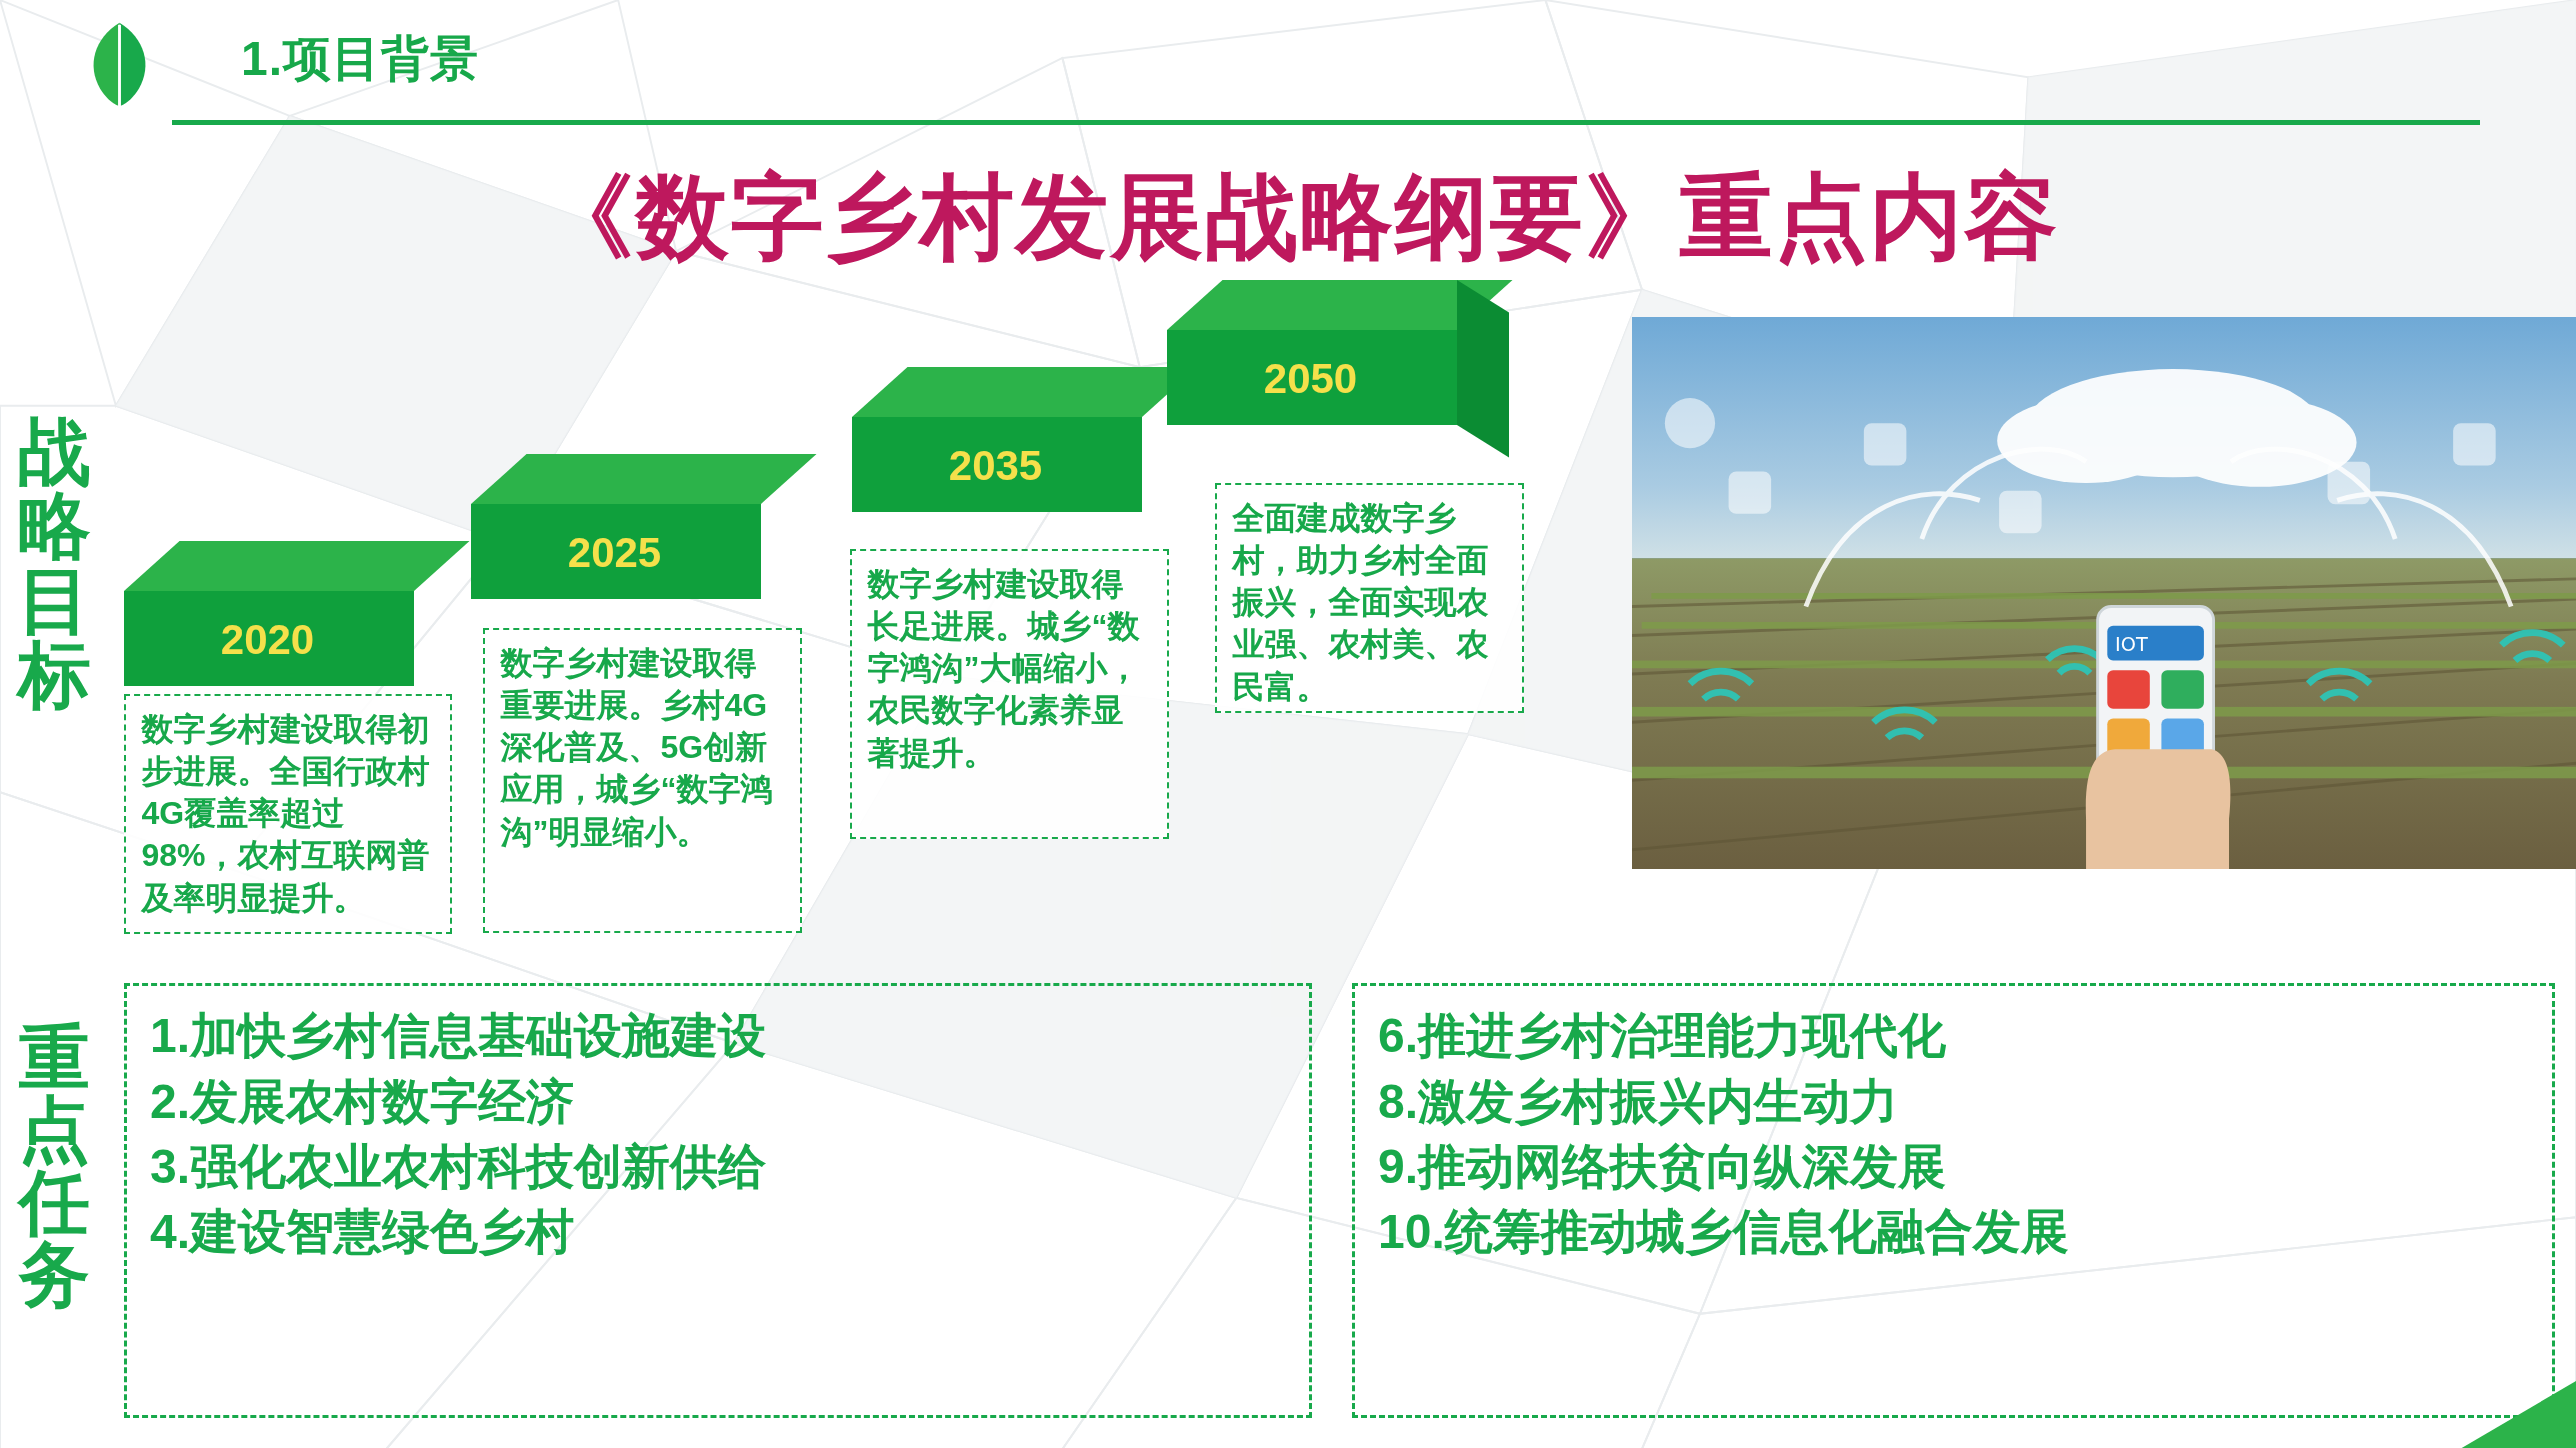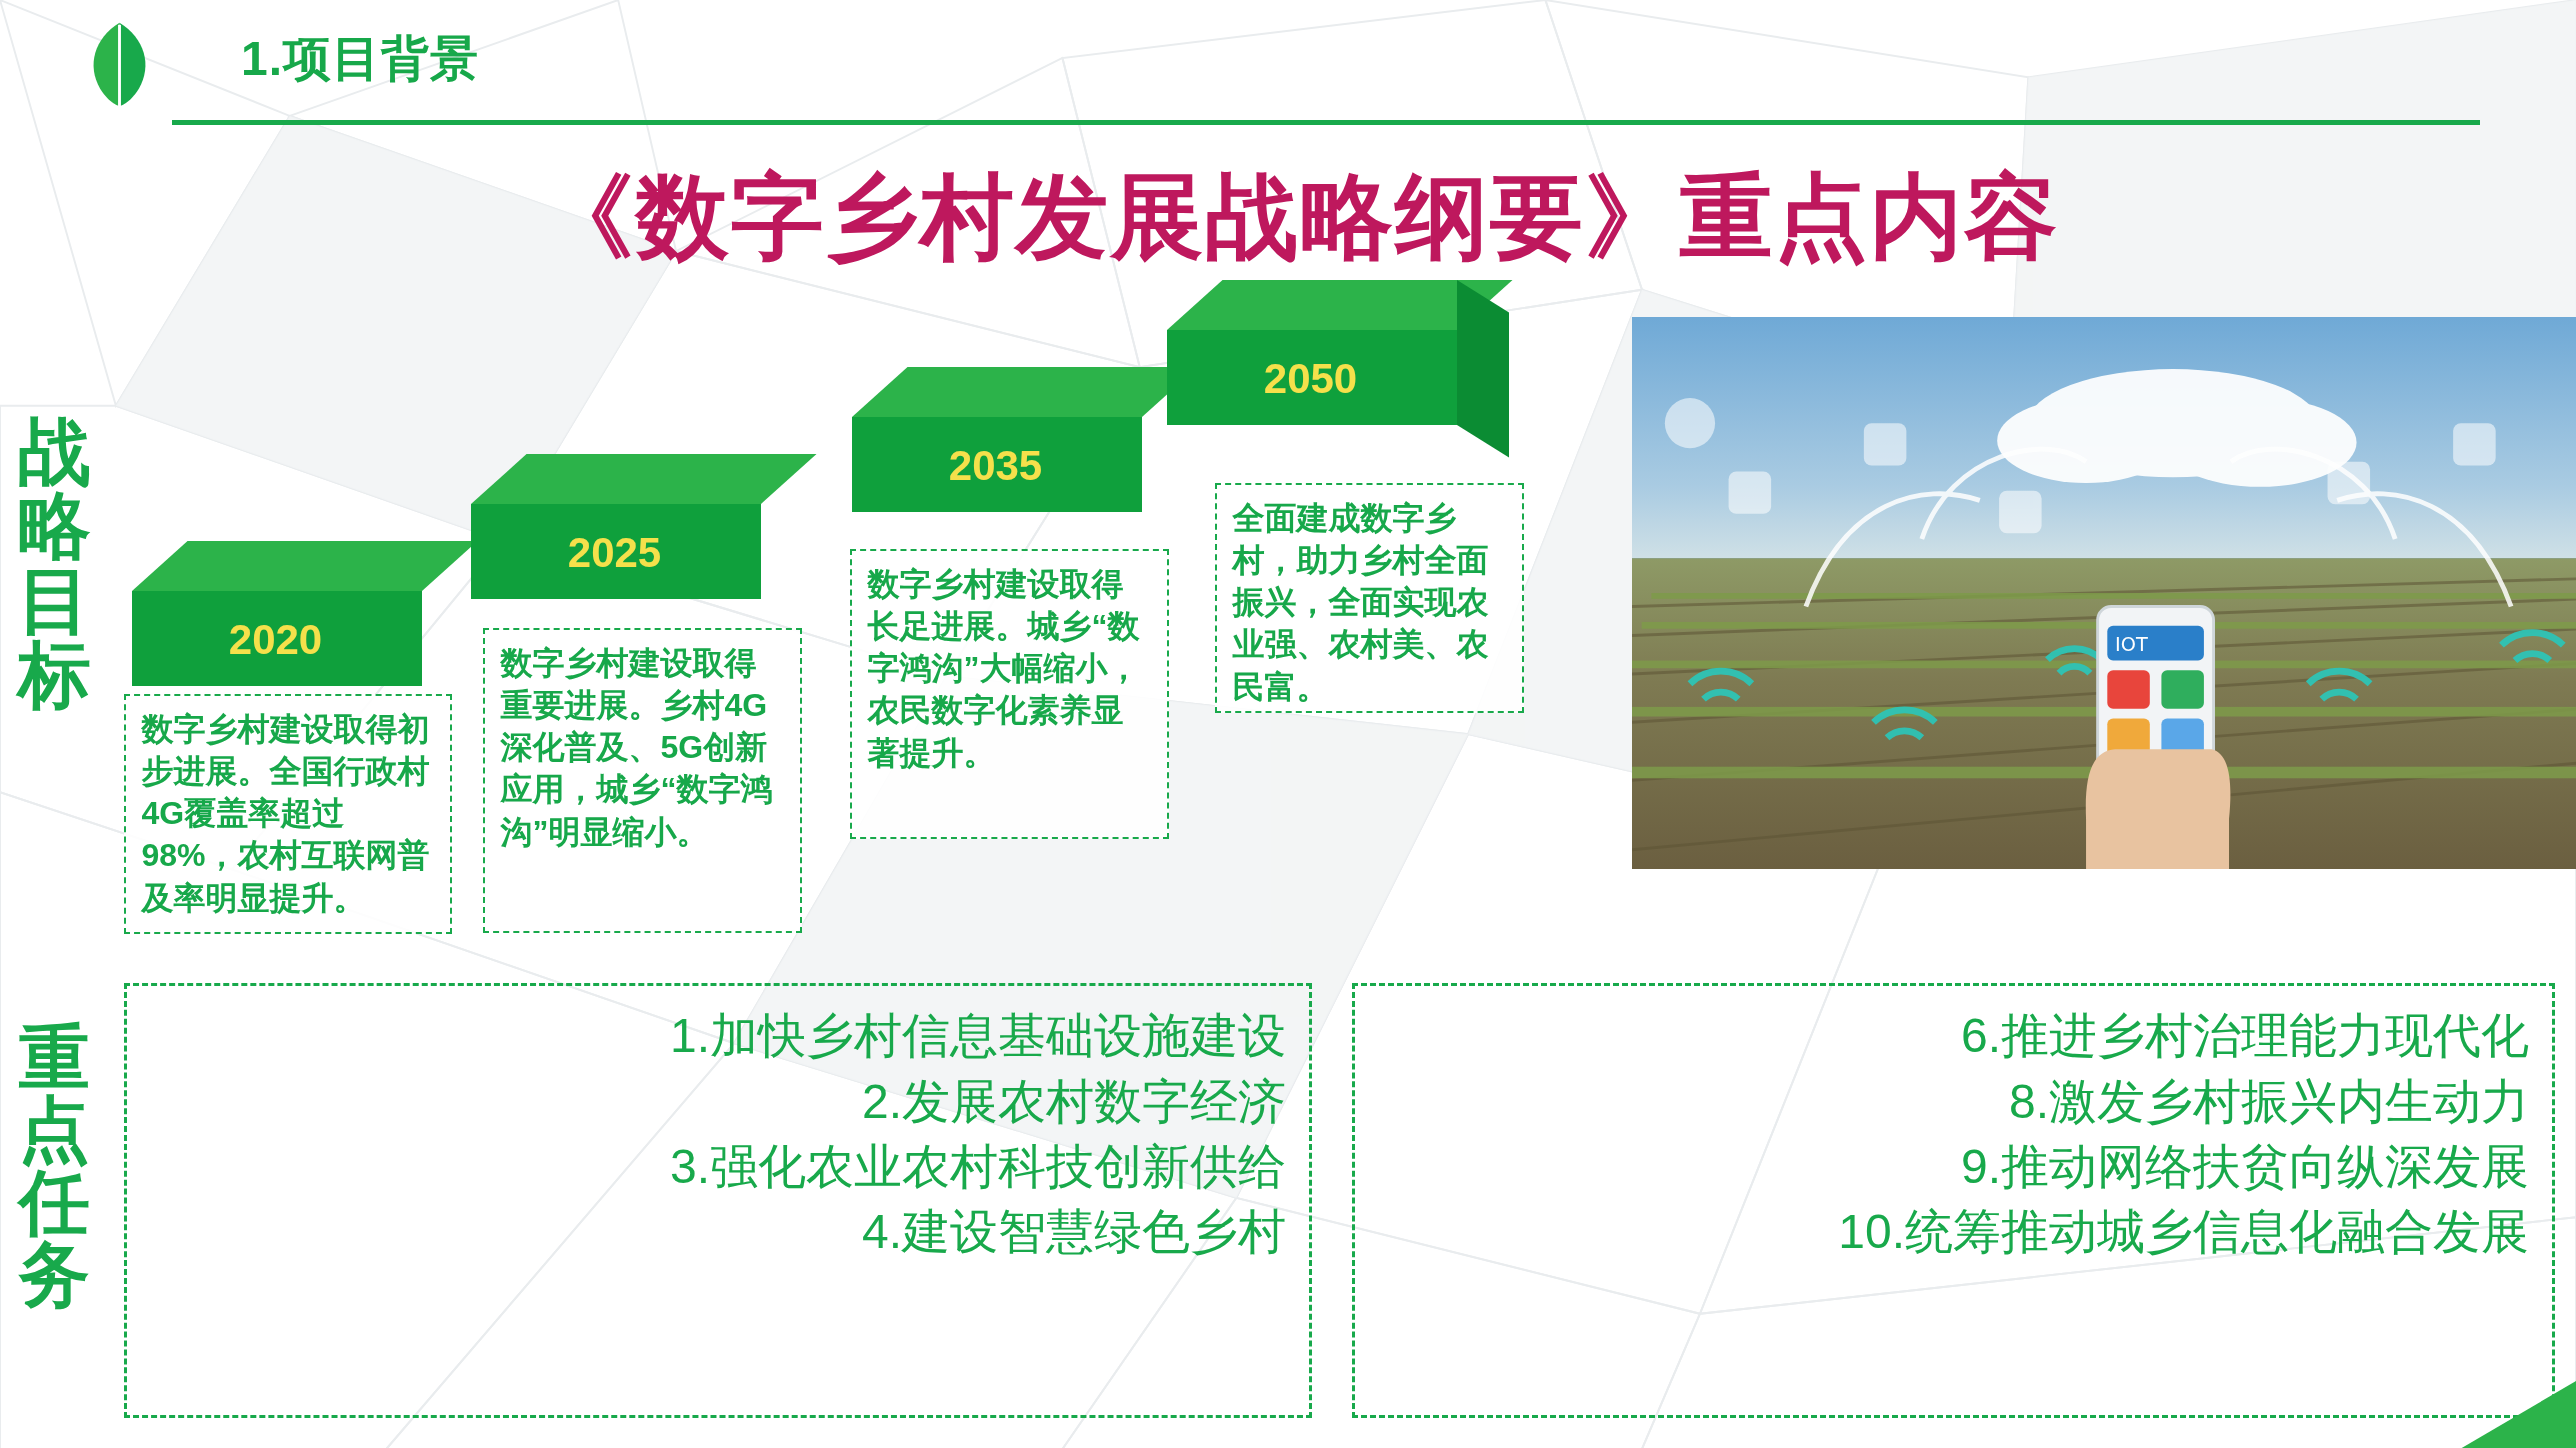--- a/index.html
+++ b/index.html
@@ -64,22 +64,21 @@
 
   
   .taskbox{
     position:absolute;border:3.9px dashed #18a94b;box-sizing:border-box;
     padding:17.4px 23px;
   }
   #taskbox-left{left:124px;top:983px;width:1188px;height:435px;}
   #taskbox-right{left:1352px;top:983px;width:1203px;height:435px;}
   .task-line{
     color:#18a94b;font-size:48px;line-height:1.36;white-space:nowrap;
-    font-weight:400;
-    text-align:right;
+    font-weight:700;
   }
 
   
   .corner-tri{
     position:absolute;right:0;bottom:0;width:0;height:0;
     border-left:116px solid transparent;border-bottom:68px solid #2cb34a;
   }
 </style>
 </head>
 <body>
@@ -139,21 +138,21 @@
       <div>目</div>
       <div>标</div>
     </div>
   <div class="vlabel" id="vlabel-tasks">
       <div>重</div>
       <div>点</div>
       <div>任</div>
       <div>务</div>
     </div>
 
-  <div class="stair" style="left:132px;top:541px;width:357px;height:165px;">
+  <div class="stair" style="left:124px;top:541px;width:357px;height:165px;">
     <div class="top" style="left:0;top:0;width:290px;height:50px;transform:skewX(-48deg);transform-origin:bottom left;"></div>
     <div class="face" style="left:0;top:50px;width:290px;height:95px;"></div>
     <div class="stair-year" style="top:75px;left:-35px;width:357px;">2020</div>
   </div>
   <div class="dashbox" style="left:124px;top:694px;width:328px;height:240px;">数字乡村建设取得初步进展。全国行政村4G覆盖率超过98%，农村互联网普及率明显提升。</div>
 
   <div class="stair" style="left:471px;top:454px;width:367px;height:145px;">
     <div class="top" style="left:0;top:0;width:290px;height:50px;transform:skewX(-48deg);transform-origin:bottom left;"></div>
     <div class="face" style="left:0;top:50px;width:290px;height:95px;"></div>
     <div class="stair-year" style="top:75px;left:-35px;width:357px;">2025</div>

